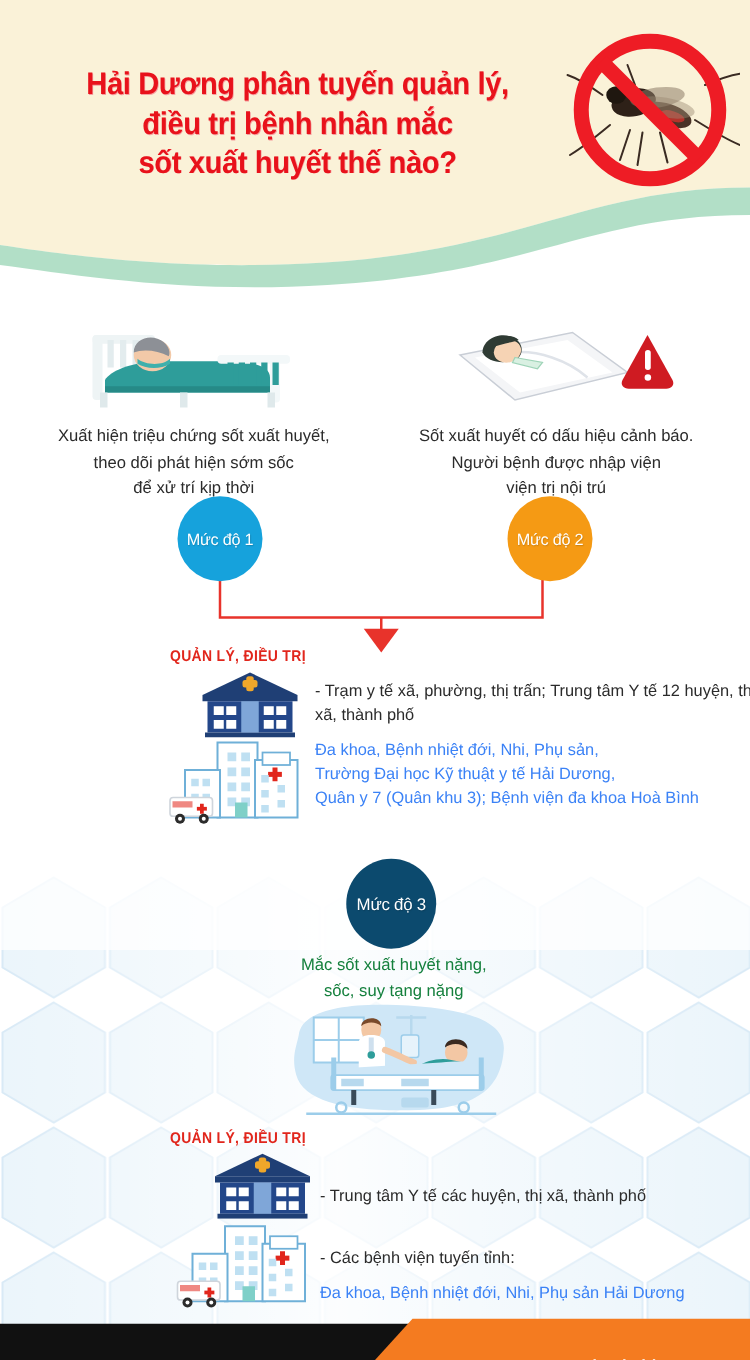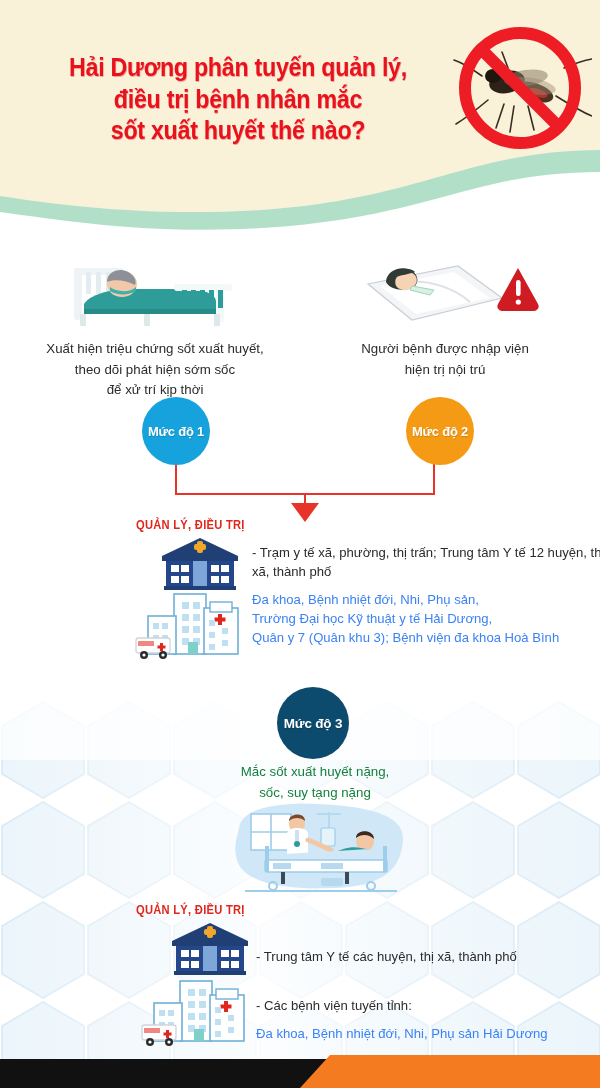--- a/index.html
+++ b/index.html
@@ -45,21 +45,21 @@
     text-align:center;
     font-size:13.3px;
     line-height:1.55;
     color:#2b2b2b;
   }
 
   
   .circle{
     position:absolute;border-radius:50%;
     display:flex;align-items:center;justify-content:center;
-    color:#ffffff;font-weight:bold;font-size:13px;
+    color:#ffffff;font-weight:normal;font-size:13px;
     letter-spacing:-0.2px;
     z-index:4;
     text-shadow:0.5px 0.5px 1px rgba(0,0,0,.18);
   }
   #lvl1{left:142px;top:397px;width:68px;height:68px;background:#16a2dc;}
   #lvl2{left:406px;top:397px;width:68px;height:68px;background:#f59a14;}
   #lvl3{left:277px;top:687px;width:72px;height:72px;background:#0c4a6e;font-size:13.5px;}
 
   
   .conn{position:absolute;z-index:2;}
@@ -212,22 +212,23 @@
           <path d="M62,32 L84,36 L80,41 L60,36 Z" fill="#d9f0e2" stroke="#9fd4b8" stroke-width="1"></path>
         </g>
         <g>
           <path d="M168,14 L188,50 C190,54 187,57 183,57 L153,57 C149,57 146,54 148,50 Z" fill="#cf1b22"></path>
           <rect x="166" y="26" width="4.6" height="16" rx="2.2" fill="#ffffff"></rect>
           <circle cx="168.3" cy="48" r="2.6" fill="#ffffff"></circle>
         </g>
       </svg>
     </div>
     <div class="col-text">
+      <div>Sốt xuất huyết có dấu hiệu cảnh báo.</div>
       <div>Người bệnh được nhập viện</div>
-      <div>hiện trị nội trú</div>
+      <div>viện trị nội trú</div>
     </div>
   </div>
 
   <div class="circle" id="lvl1">
     <span>Mức độ 1</span>
   </div>
   <div class="circle" id="lvl2">
     <span>Mức độ 2</span>
   </div>
 

